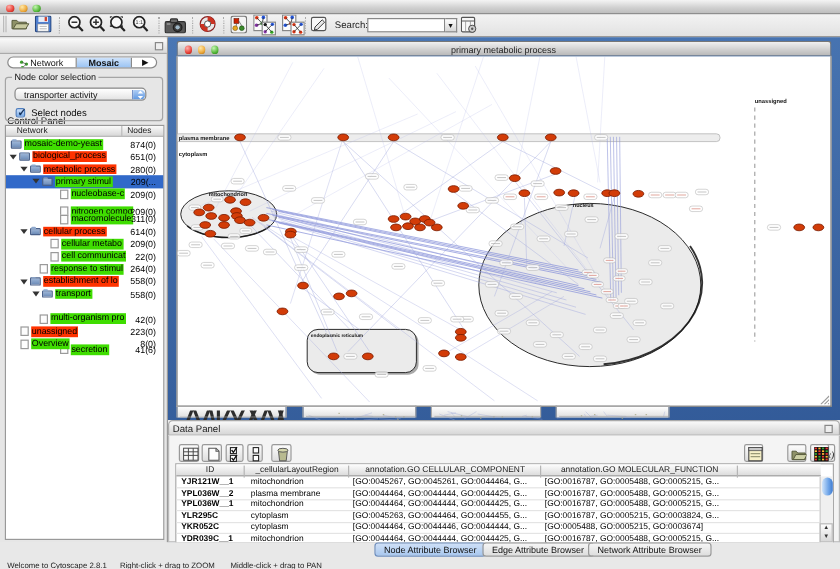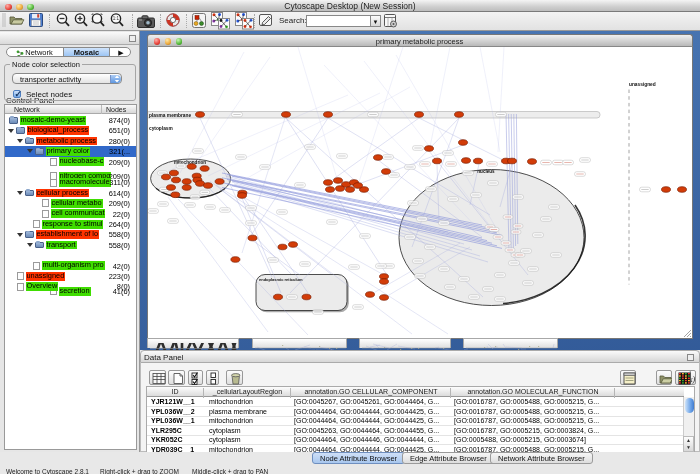--- a/index.html
+++ b/index.html
@@ -120,21 +120,20 @@
 #status .s3 { position:absolute; left:192px; }
 </style>
 </head>
 <body>
 <div id="app">
 
   <div id="titlebar">
     <div class="light" id="l1"></div>
       <div class="light" id="l2"></div>
       <div class="light" id="l3"></div>
-    <div class="title">Cytoscape Desktop (New Session)</div>
   </div>
 
   <div id="toolbar">
     <svg style="left:2px;top:1px" width="4" height="14" viewBox="0 0 4 14">
         <line x1="1" y1="0" x2="1" y2="14" stroke="#bbb"></line>
         <line x1="3" y1="0" x2="3" y2="14" stroke="#bbb"></line>
       </svg>
     <svg style="left:9px;top:2px" width="16" height="12" viewBox="0 0 16 12">
         <path d="M1 10 L1 3 L5 3 L6.5 4.5 L13 4.5 L13 10 Z" fill="#8f9268" stroke="#55583a" stroke-width="0.8"></path>
 <path d="M2 10 L4.5 5.8 L15 5.8 L12.5 10 Z" fill="#c8caa0" stroke="#55583a" stroke-width="0.8"></path>
@@ -294,22 +293,22 @@
           </div>
 <div class="trow" style="top:30.8px;">
             <span class="tri" style="left:12px;"></span>
             <span class="fold" style="left:20px;"></span>
             <span class="lbl r" style="left:30.5px;">metabolic process</span>
             <span class="cnt">280(0)</span>
           </div>
 <div class="trow sel" style="top:41.2px;">
             <span class="tri" style="left:22px;"></span>
             <span class="fold" style="left:30px;"></span>
-            <span class="lbl g" style="left:40.5px;">primary color</span>
-            <span class="cnt">321(...</span>
+            <span class="lbl g" style="left:40.5px;">primary stimul</span>
+            <span class="cnt">209(...</span>
           </div>
 <div class="trow" style="top:51.6px;">
             <span class="doc" style="left:45px;"></span>
             <span class="lbl g" style="left:53.5px;">nucleobase-c</span>
             <span class="cnt">209(0)</span>
           </div>
 <div class="trow" style="top:66px;">
             <span class="doc" style="left:45px;"></span>
             <span class="lbl g" style="left:53.5px;">nitrogen compo</span>
             <span class="cnt">209(0)</span>

